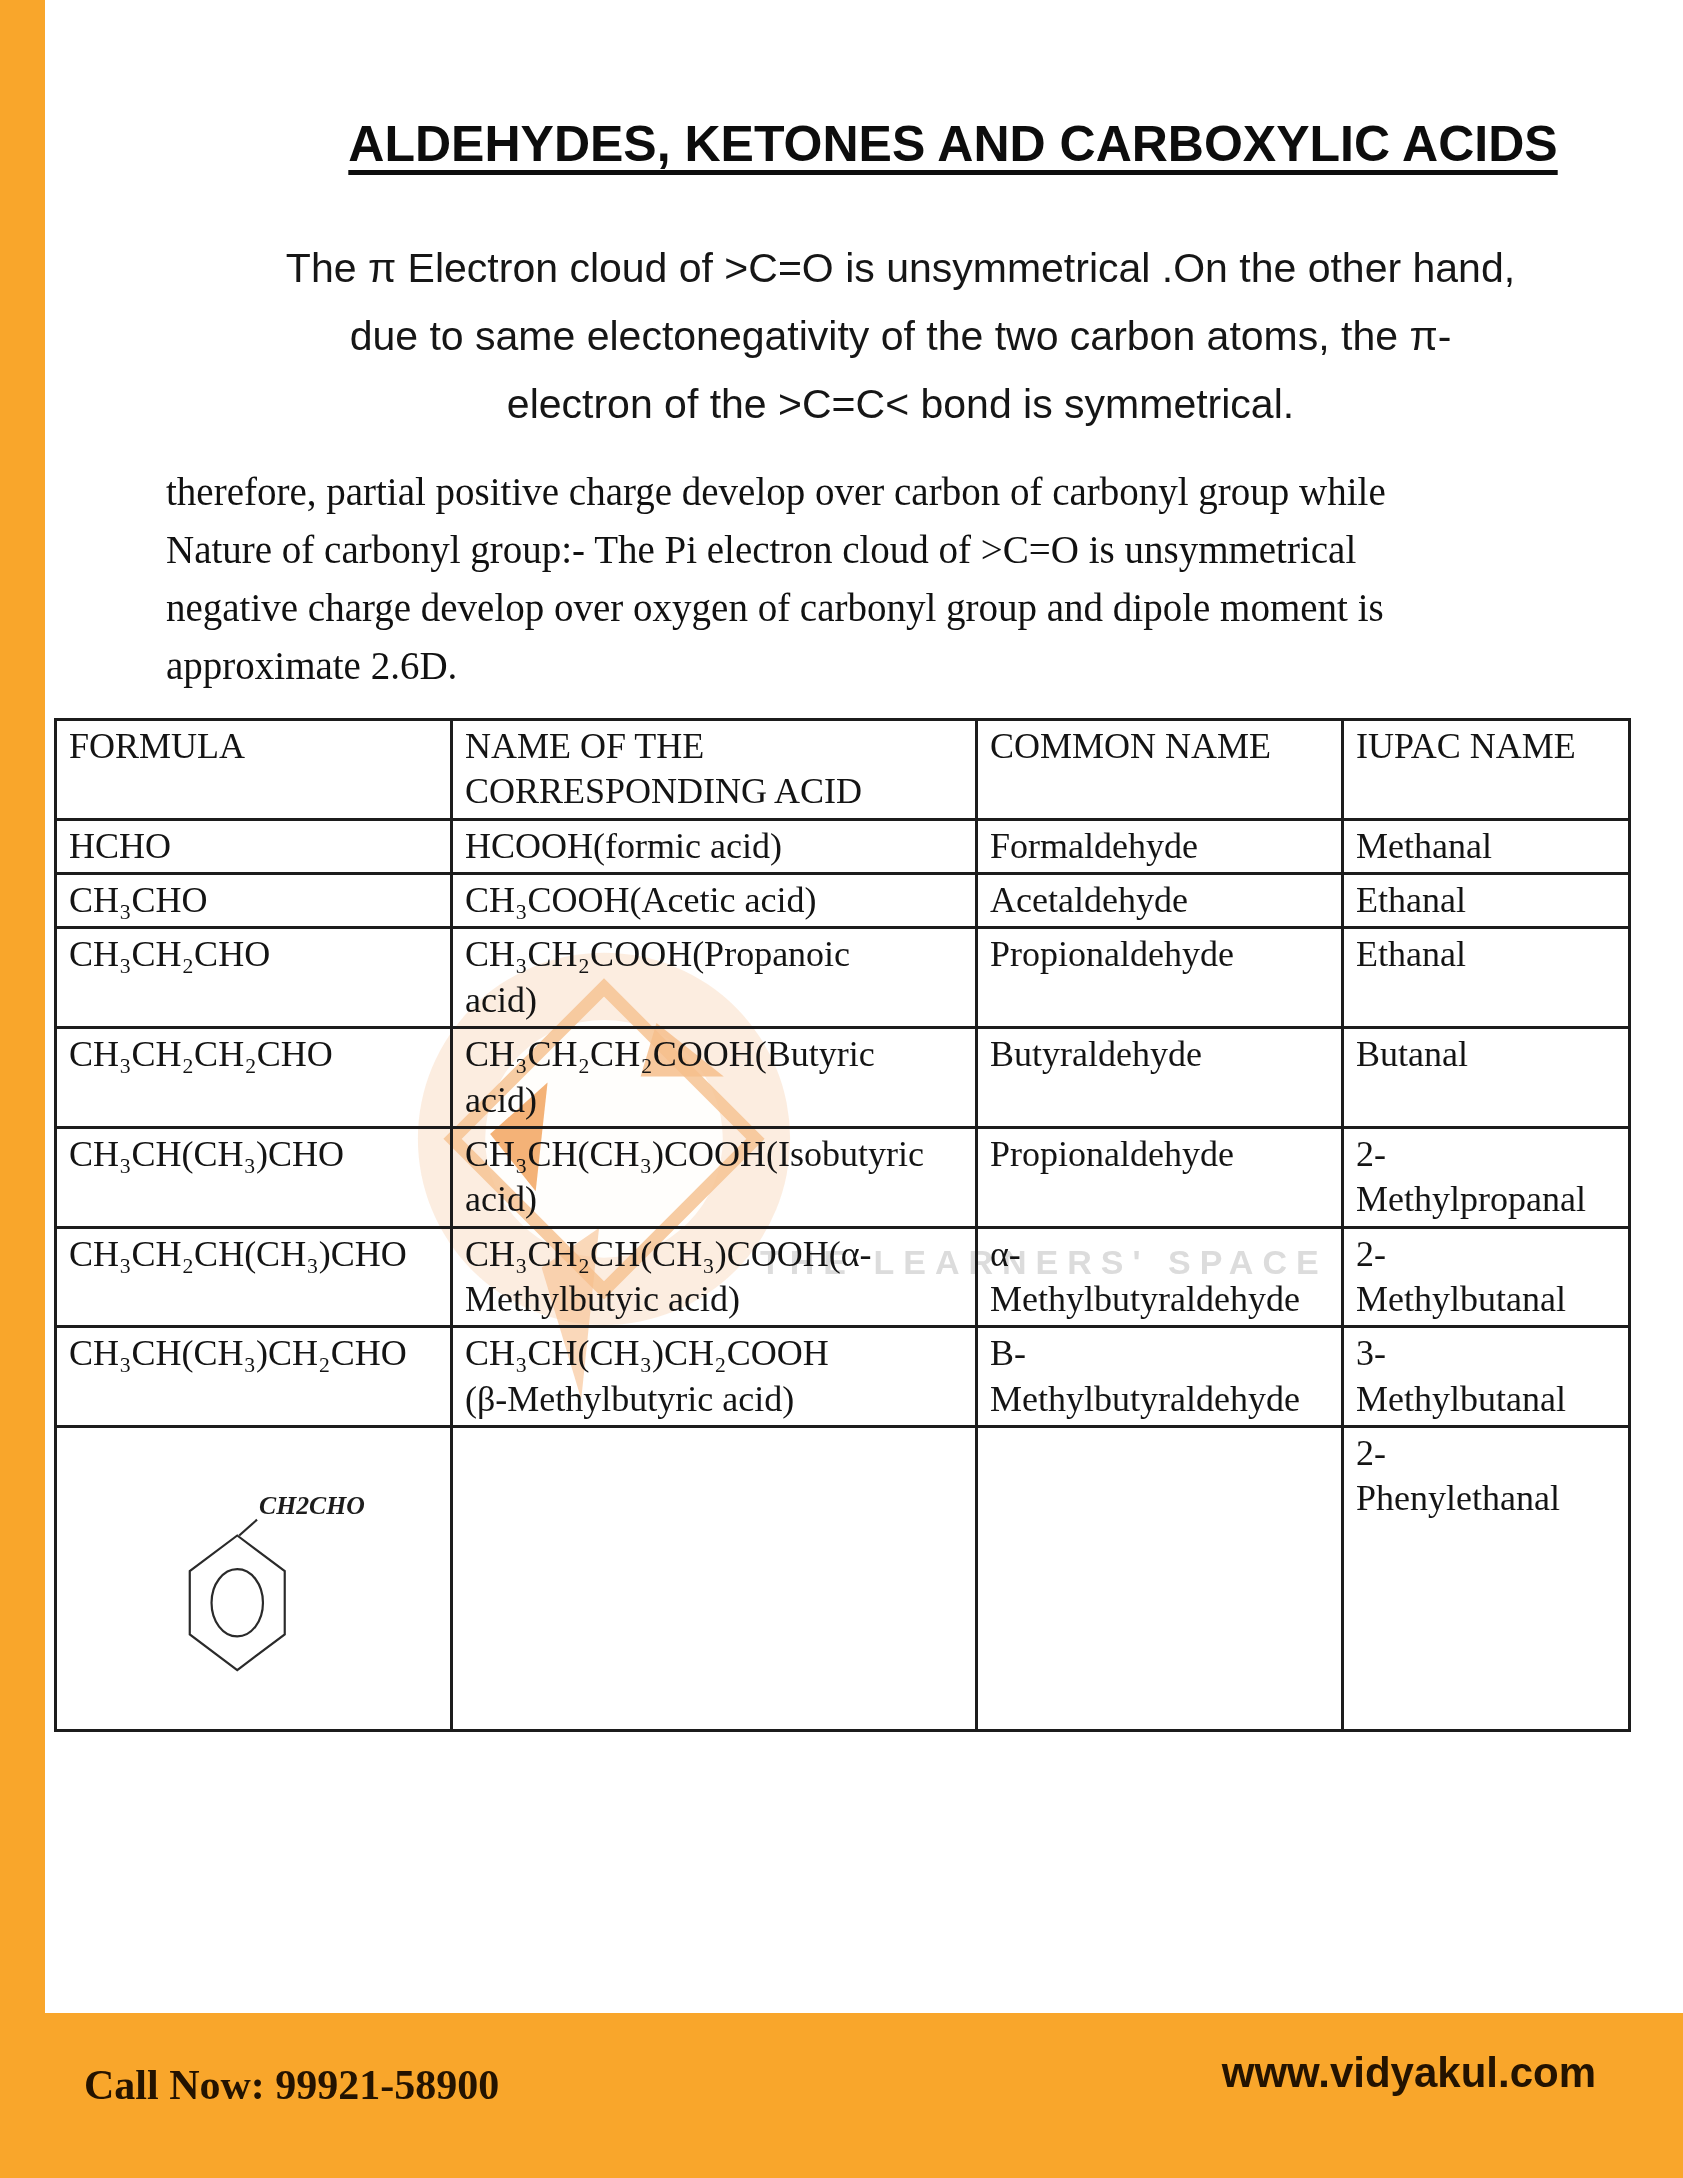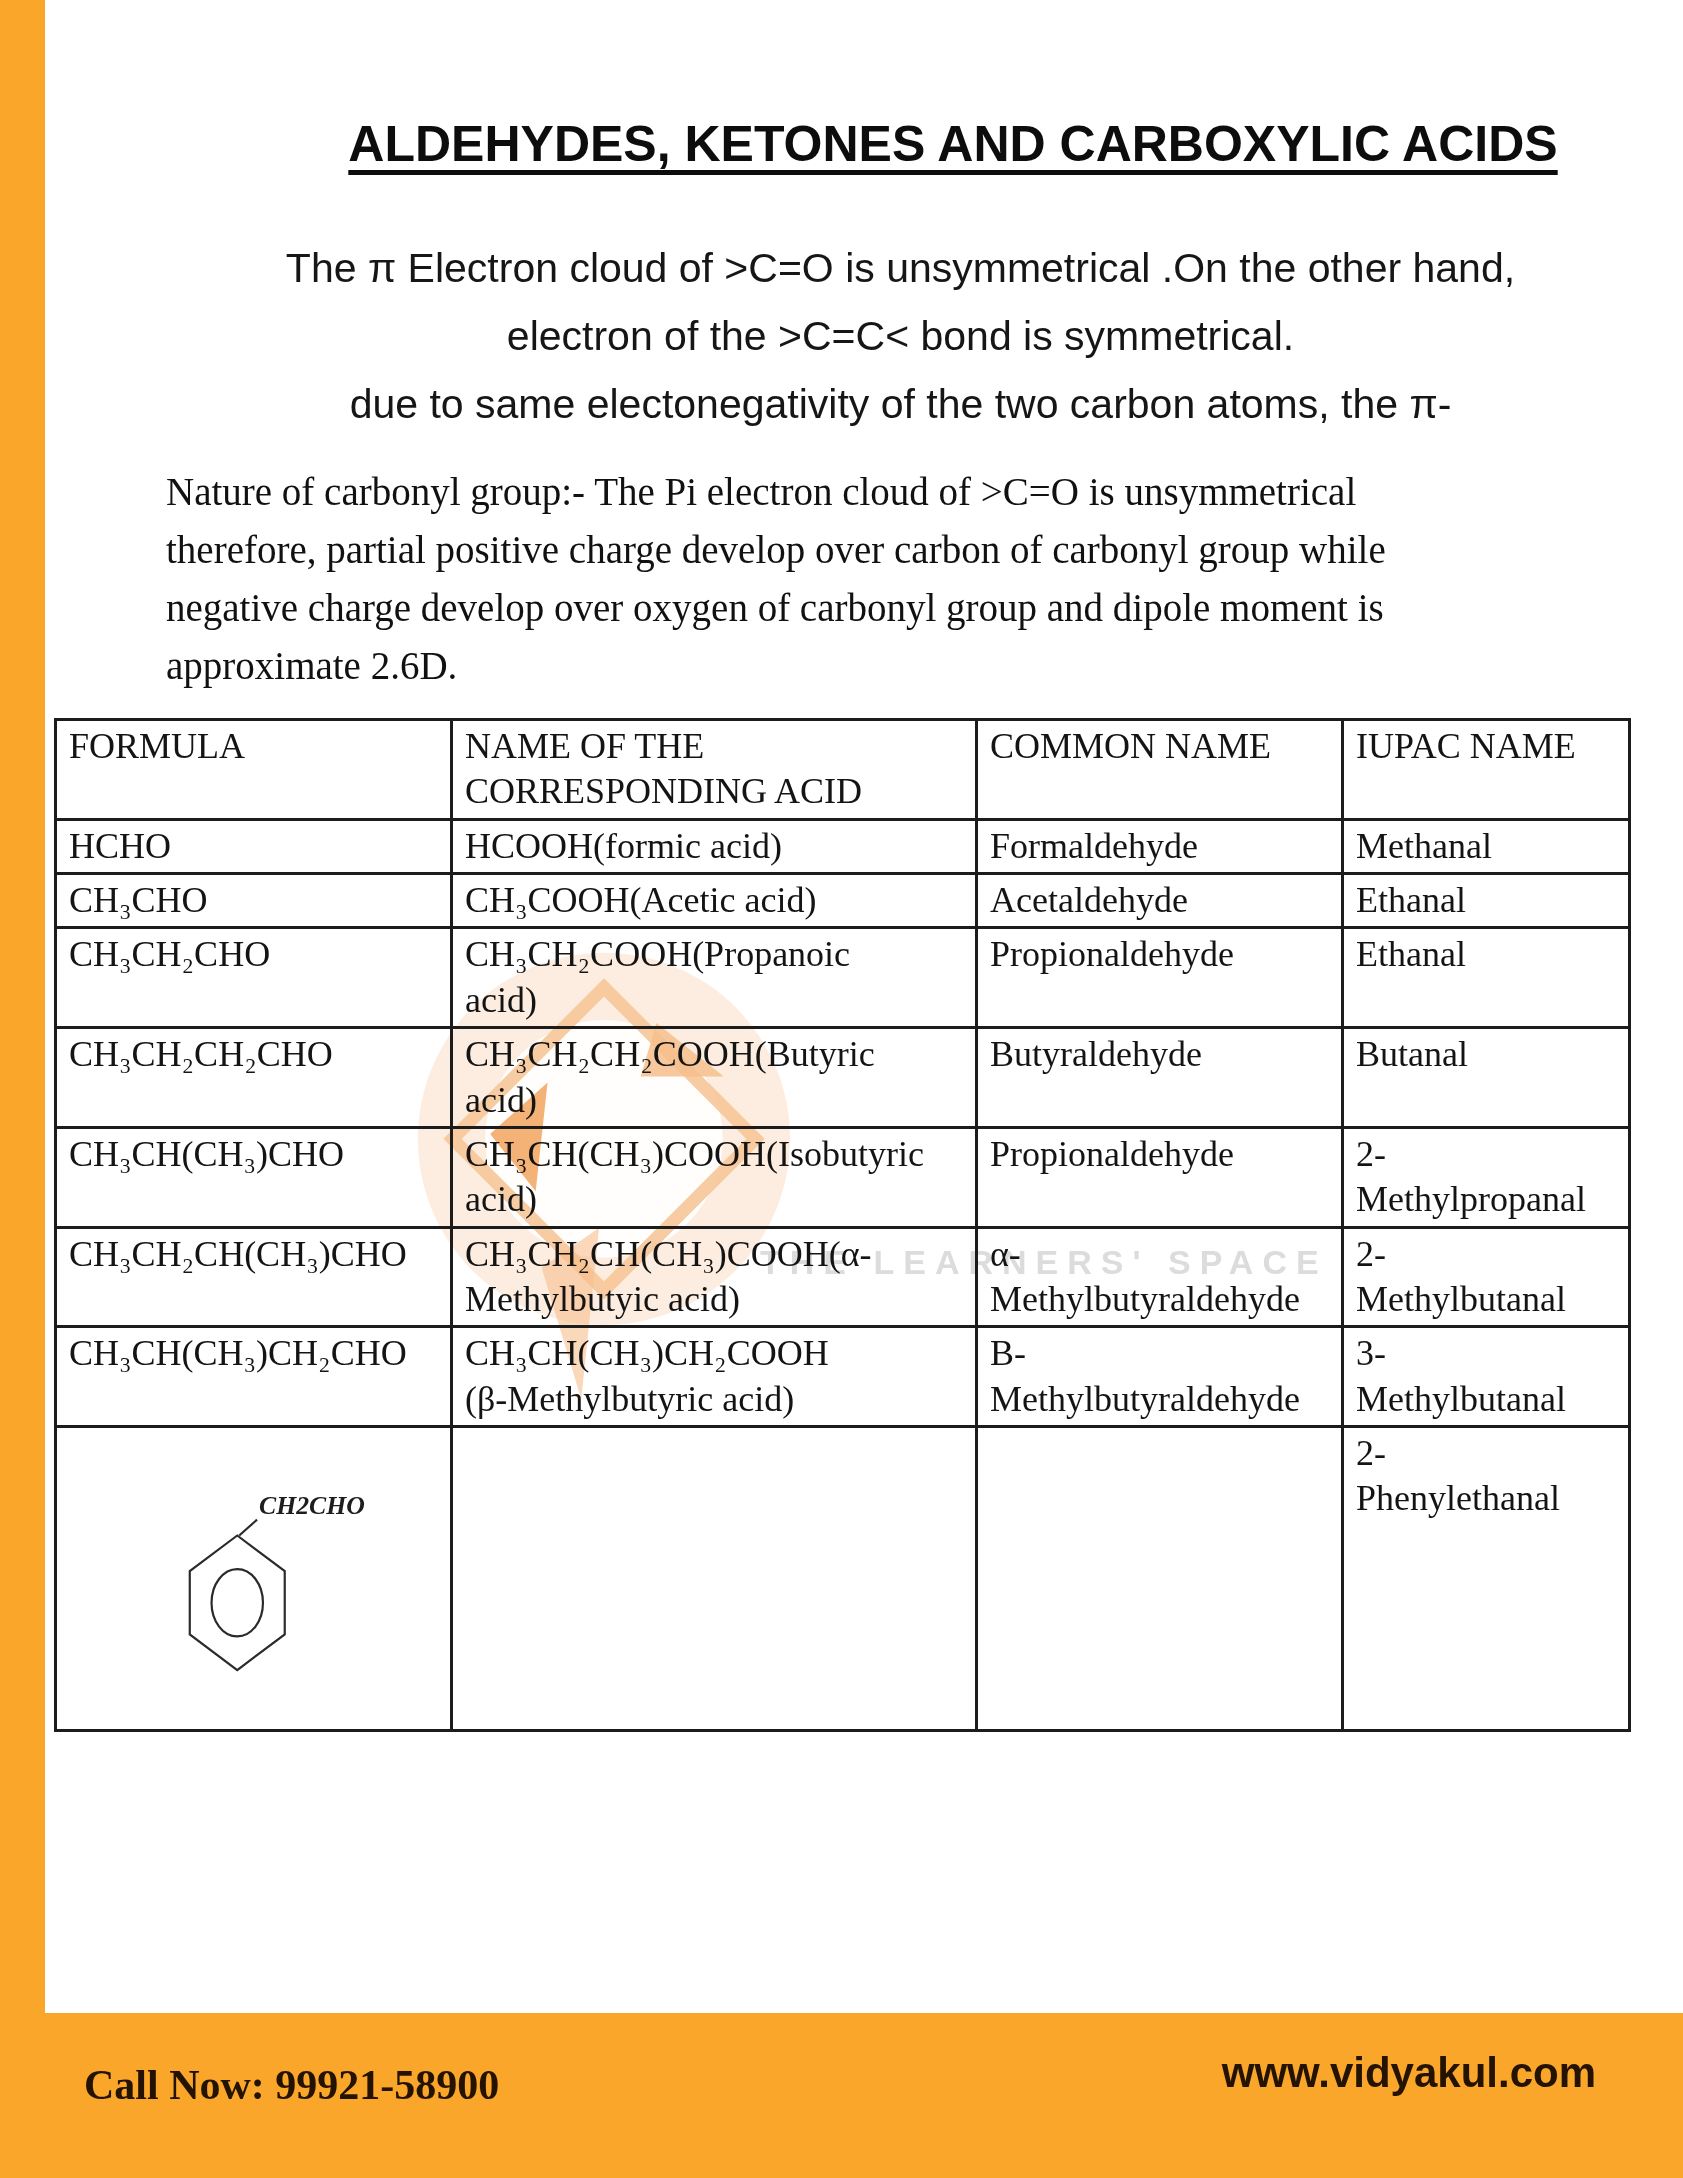--- a/index.html
+++ b/index.html
@@ -83,27 +83,27 @@
   </svg>
 
   <div class="wm-tagline">THE LEARNERS' SPACE</div>
 
   <div class="title">
     <span>ALDEHYDES, KETONES AND CARBOXYLIC ACIDS</span>
   </div>
 
   <div class="para-sans">
     <span class="para-line">The π Electron cloud of &gt;C=O is unsymmetrical .On the other hand,</span>
+    <span class="para-line">due to same electonegativity of the two carbon atoms, the π-</span>
     <span class="para-line">electron of the &gt;C=C&lt; bond is symmetrical.</span>
-    <span class="para-line">due to same electonegativity of the two carbon atoms, the π-</span>
   </div>
 
   <div class="para-serif">
+    <span class="para-line">therefore, partial positive charge develop over carbon of carbonyl group while</span>
     <span class="para-line">Nature of carbonyl group:- The Pi electron cloud of &gt;C=O is unsymmetrical</span>
-    <span class="para-line">therefore, partial positive charge develop over carbon of carbonyl group while</span>
     <span class="para-line">negative charge develop over oxygen of carbonyl group and dipole moment is</span>
     <span class="para-line">approximate 2.6D.</span>
   </div>
 
   <table class="acid">
     <colgroup>
       <col style="width:396px">
         <col style="width:525px">
         <col style="width:366px">
         <col style="width:287px">

